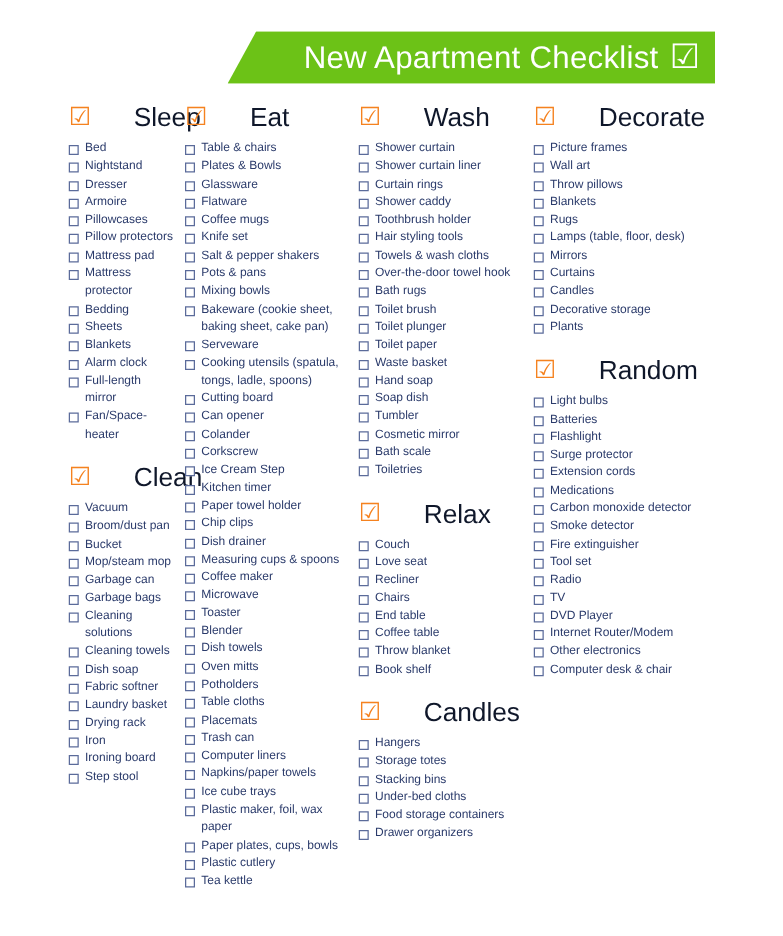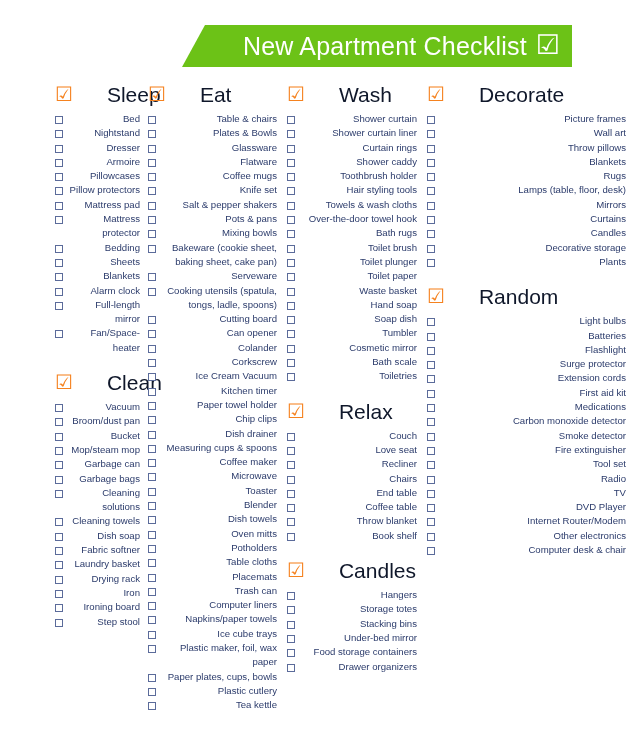--- a/index.html
+++ b/index.html
@@ -13,21 +13,20 @@
     font-family: "Liberation Sans", sans-serif;
     overflow: hidden;
     position: relative;
   }
   .page {
     width: 500px;
     height: 749px;
     position: relative;
     background: #ffffff;
     box-sizing: border-box;
-    text-align: right;
   }
 
   
   .banner-wrap {
     position: absolute;
     left: 0;
     top: 25px;
     width: 626px;
     height: 42px;
   }
@@ -347,21 +346,21 @@
             <li>
               <span class="box"></span>
               <span class="label">Colander</span>
             </li>
             <li>
               <span class="box"></span>
               <span class="label">Corkscrew</span>
             </li>
             <li>
               <span class="box"></span>
-              <span class="label">Ice Cream Vacuum</span>
+              <span class="label">Ice Cream Step</span>
             </li>
             <li>
               <span class="box"></span>
               <span class="label">Kitchen timer</span>
             </li>
             <li>
               <span class="box"></span>
               <span class="label">Paper towel holder</span>
             </li>
             <li>
@@ -585,21 +584,21 @@
             <li>
               <span class="box"></span>
               <span class="label">Storage totes</span>
             </li>
             <li>
               <span class="box"></span>
               <span class="label">Stacking bins</span>
             </li>
             <li>
               <span class="box"></span>
-              <span class="label">Under-bed mirror</span>
+              <span class="label">Under-bed cloths</span>
             </li>
             <li>
               <span class="box"></span>
               <span class="label">Food storage containers</span>
             </li>
             <li>
               <span class="box"></span>
               <span class="label">Drawer organizers</span>
             </li>
           </ul>
@@ -679,24 +678,20 @@
             <li>
               <span class="box"></span>
               <span class="label">Surge protector</span>
             </li>
             <li>
               <span class="box"></span>
               <span class="label">Extension cords</span>
             </li>
             <li>
               <span class="box"></span>
-              <span class="label">First aid kit</span>
-            </li>
-            <li>
-              <span class="box"></span>
               <span class="label">Medications</span>
             </li>
             <li>
               <span class="box"></span>
               <span class="label">Carbon monoxide detector</span>
             </li>
             <li>
               <span class="box"></span>
               <span class="label">Smoke detector</span>
             </li>

